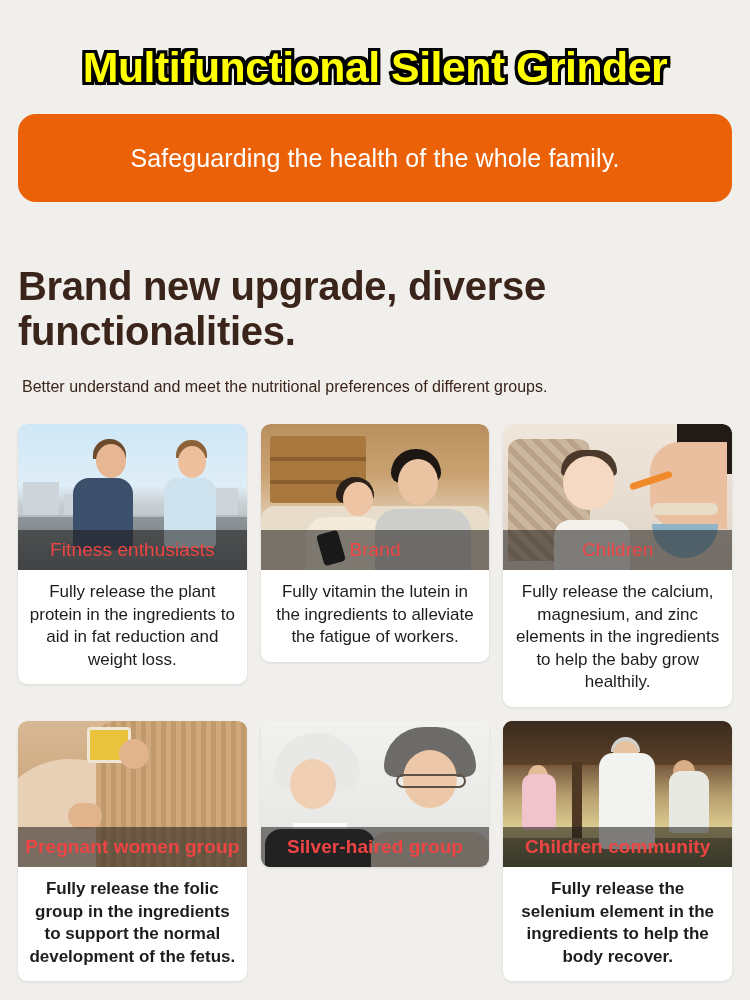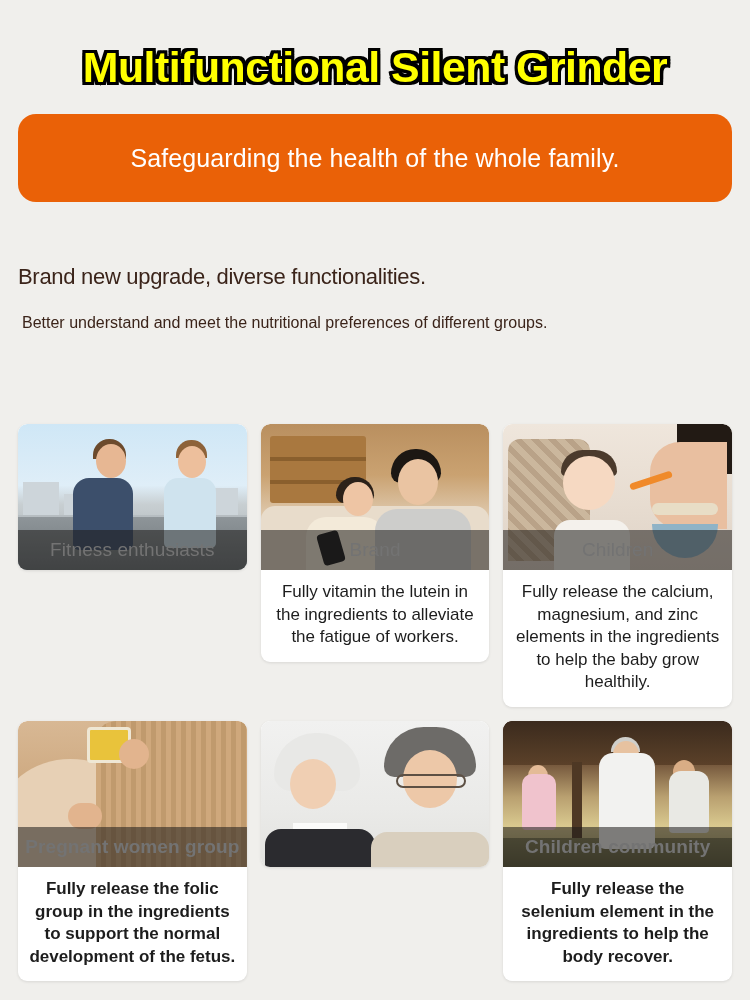--- a/index.html
+++ b/index.html
@@ -45,22 +45,22 @@
   }
   .banner-text {
     color: #ffffff;
     font-size: 25px;
     letter-spacing: 0.1px;
   }
 
   
   .section-head {
     margin: 62px 0 16px 18px;
-    font-size: 22px;
-    font-weight: normal;
+    font-size: 40px;
+    font-weight: bold;
     color: #3b241a;
     letter-spacing: -0.3px;
   }
   .section-sub {
     margin: 24px 0 0 22px;
     font-size: 16px;
     color: #3b241a;
   }
 
   
@@ -98,21 +98,21 @@
   .caption-bar {
     position: absolute;
     left: 0; right: 0; bottom: 0;
     height: 40px;
     background: rgba(30,28,26,0.55);
     display: flex;
     align-items: center;
     justify-content: center;
   }
   .caption-text {
-    color: #737373;
+    color: #ef4444;
     font-size: 19px;
     letter-spacing: 0.1px;
     white-space: nowrap;
   }
   .card-body {
     padding: 11px 10px 13px 10px;
     text-align: center;
     font-size: 17px;
     line-height: 1.33;
     color: #1d1d1d;
@@ -251,20 +251,21 @@
           <div class="fig manHead"></div>
           <div class="manBody"></div>
           <div class="fig wHair"></div>
           <div class="fig wHead"></div>
           <div class="wBody"></div>
         </div>
         <div class="caption-bar">
           <span class="caption-text">Fitness enthusiasts</span>
         </div>
       </div>
+      <div class="card-body">Fully release the plant protein in the ingredients to aid in fat reduction and weight loss.</div>
     </div>
 
     <div class="card">
       <div class="card-media">
         <div class="photo p2">
           <div class="shelf">
             <div class="shelfline" style="top:32%"></div>
             <div class="shelfline" style="top:66%"></div>
           </div>
           <div class="sofa"></div>
@@ -328,20 +329,23 @@
         <div class="photo p5">
           <div class="wHair"></div>
           <div class="fig wHead"></div>
           <div class="wCollar"></div>
           <div class="wBody"></div>
           <div class="mHair"></div>
           <div class="fig mHead"></div>
           <div class="glasses"></div>
           <div class="mBody"></div>
         </div>
+        <div class="caption-bar">
+          <span class="caption-text">Silver-haired group</span>
+        </div>
       </div>
     </div>
 
     <div class="card">
       <div class="card-media">
         <div class="photo p6">
           <div class="roof"></div>
           <div class="pillar" style="left:30%"></div>
           <div class="pillar" style="left:62%"></div>
           <div class="ground"></div>

